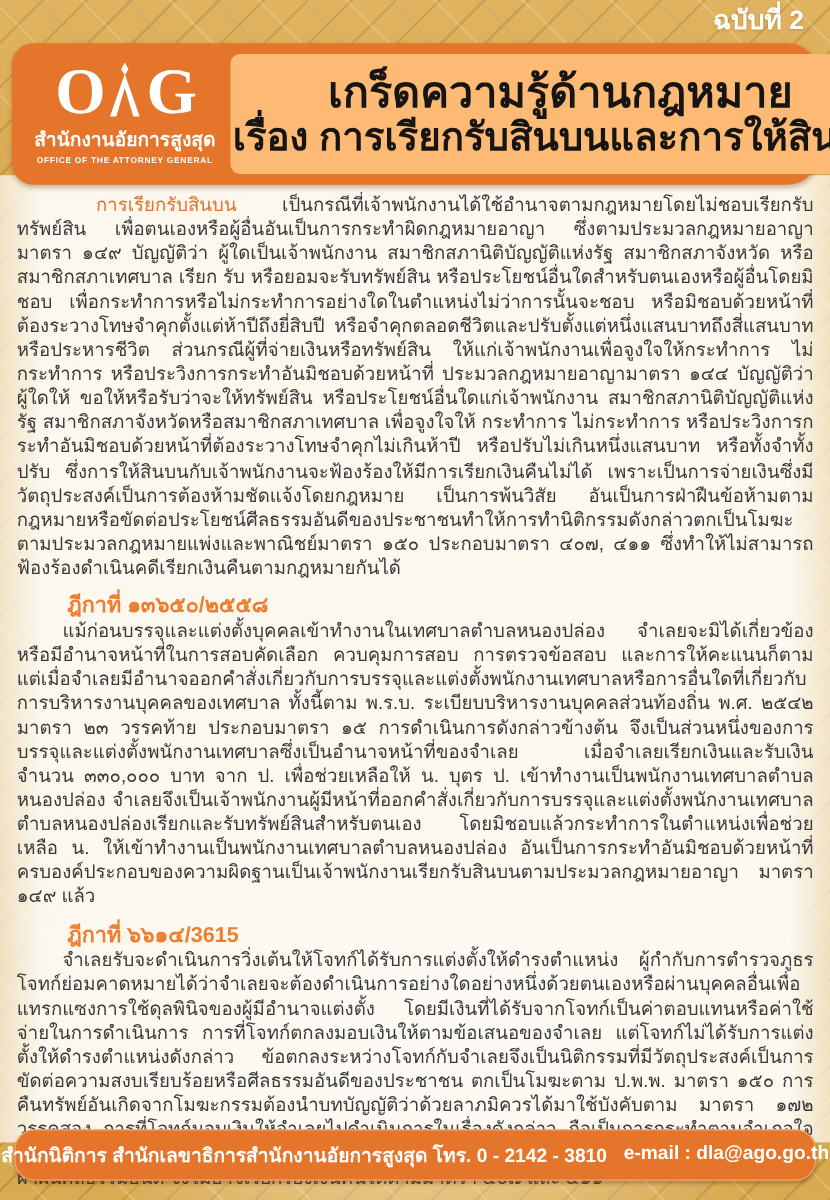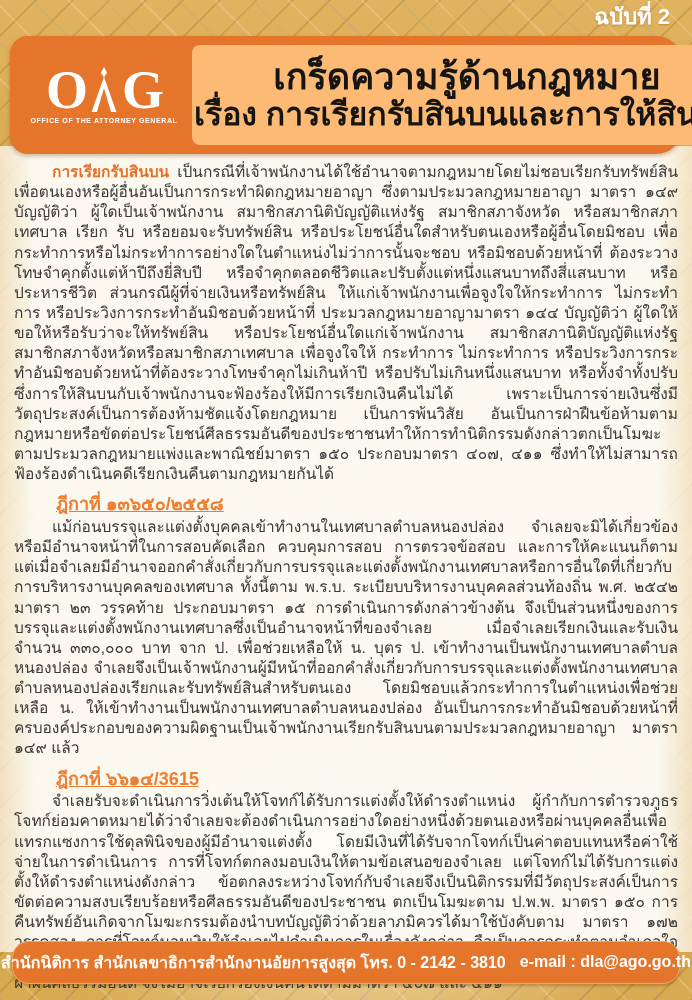--- a/index.html
+++ b/index.html
@@ -76,29 +76,29 @@
   .title-line1 { color:#171513; font-weight:bold; font-size:36px; line-height:1.05; white-space:nowrap; }
   .title-line2 { color:#171513; font-weight:bold; font-size:32px; line-height:1.05; white-space:nowrap; }
 
   
   .content { padding:8px 14px 0 14px; }
 
   .para {
     font-size:15.5px; line-height:1.3; color:#3a3a3a;
     text-align:justify; text-indent:38px;
   }
-  .lead-orange { color:#e4702a; font-weight:bold; }
+  .lead-orange { color:#e4702a; font-weight:normal;margin-left:28px; }
 
   .section-heading {
     color:#ed7d2f; font-weight:bold; font-size:20px;
     margin:14px 0 2px 0; line-height:1.15;
   }
   .case-title {
     color:#ed7d2f; font-weight:bold; font-size:18px;
-    margin:10px 0 2px 42px; line-height:1.15;text-decoration:underline;
+    margin:10px 0 2px 42px; line-height:1.15;
   }
 
   
   .footer-bar {
     position:absolute; left:12px; right:12px; bottom:9px;
     background:#e4752a;
     border:1px solid #f4a66b;
     border-radius:17px;
     box-shadow:0 2px 3px rgba(110,60,10,0.35);
     color:#ffffff; font-weight:bold; font-size:16px;
@@ -122,20 +122,21 @@
     <div class="header">
       <div class="logo-block">
         <div class="logo-acronym">
           <span>O</span>
           <svg class="logo-spire" viewBox="0 0 34 52" aria-hidden="true">
             <path fill="#ffffff" d="M17 0 L20.5 6.5 L17 12 L13.5 6.5 Z"></path>
             <path fill="#ffffff" d="M17 11 L31 51 L25 51 L17 24 L9 51 L3 51 Z"></path>
           </svg>
           <span>G</span>
         </div>
+        <div class="logo-org-th">สำนักงานอัยการสูงสุด</div>
         <div class="logo-org-en">OFFICE OF THE ATTORNEY GENERAL</div>
       </div>
       <div class="title-box">
         <div class="title-line1">เกร็ดความรู้ด้านกฎหมาย</div>
         <div class="title-line2">เรื่อง การเรียกรับสินบนและการให้สินบน</div>
       </div>
     </div>
 
     <div class="content">
       <p class="para"><span class="lead-orange">การเรียกรับสินบน</span><span> เป็นกรณีที่เจ้าพนักงานได้ใช้อำนาจตามกฎหมายโดยไม่ชอบเรียกรับทรัพย์สิน เพื่อตนเองหรือผู้อื่นอันเป็นการกระทำผิดกฎหมายอาญา ซึ่งตามประมวลกฎหมายอาญา มาตรา ๑๔๙ บัญญัติว่า ผู้ใดเป็นเจ้าพนักงาน สมาชิกสภานิติบัญญัติแห่งรัฐ สมาชิกสภาจังหวัด หรือสมาชิกสภาเทศบาล เรียก รับ หรือยอมจะรับทรัพย์สิน หรือประโยชน์อื่นใดสำหรับตนเองหรือผู้อื่นโดยมิชอบ เพื่อกระทำการหรือไม่กระทำการอย่างใดในตำแหน่งไม่ว่าการนั้นจะชอบ หรือมิชอบด้วยหน้าที่ ต้องระวางโทษจำคุกตั้งแต่ห้าปีถึงยี่สิบปี หรือจำคุกตลอดชีวิตและปรับตั้งแต่หนึ่งแสนบาทถึงสี่แสนบาท หรือประหารชีวิต ส่วนกรณีผู้ที่จ่ายเงินหรือทรัพย์สิน ให้แก่เจ้าพนักงานเพื่อจูงใจให้กระทำการ ไม่กระทำการ หรือประวิงการกระทำอันมิชอบด้วยหน้าที่ ประมวลกฎหมายอาญามาตรา ๑๔๔ บัญญัติว่า ผู้ใดให้ ขอให้หรือรับว่าจะให้ทรัพย์สิน หรือประโยชน์อื่นใดแก่เจ้าพนักงาน สมาชิกสภานิติบัญญัติแห่งรัฐ สมาชิกสภาจังหวัดหรือสมาชิกสภาเทศบาล เพื่อจูงใจให้ กระทำการ ไม่กระทำการ หรือประวิงการกระทำอันมิชอบด้วยหน้าที่ต้องระวางโทษจำคุกไม่เกินห้าปี หรือปรับไม่เกินหนึ่งแสนบาท หรือทั้งจำทั้งปรับ ซึ่งการให้สินบนกับเจ้าพนักงานจะฟ้องร้องให้มีการเรียกเงินคืนไม่ได้ เพราะเป็นการจ่ายเงินซึ่งมีวัตถุประสงค์เป็นการต้องห้ามชัดแจ้งโดยกฎหมาย เป็นการพ้นวิสัย อันเป็นการฝ่าฝืนข้อห้ามตามกฎหมายหรือขัดต่อประโยชน์ศีลธรรมอันดีของประชาชนทำให้การทำนิติกรรมดังกล่าวตกเป็นโมฆะ ตามประมวลกฎหมายแพ่งและพาณิชย์มาตรา ๑๕๐ ประกอบมาตรา ๔๐๗, ๔๑๑ ซึ่งทำให้ไม่สามารถฟ้องร้องดำเนินคดีเรียกเงินคืนตามกฎหมายกันได้</span></p>

